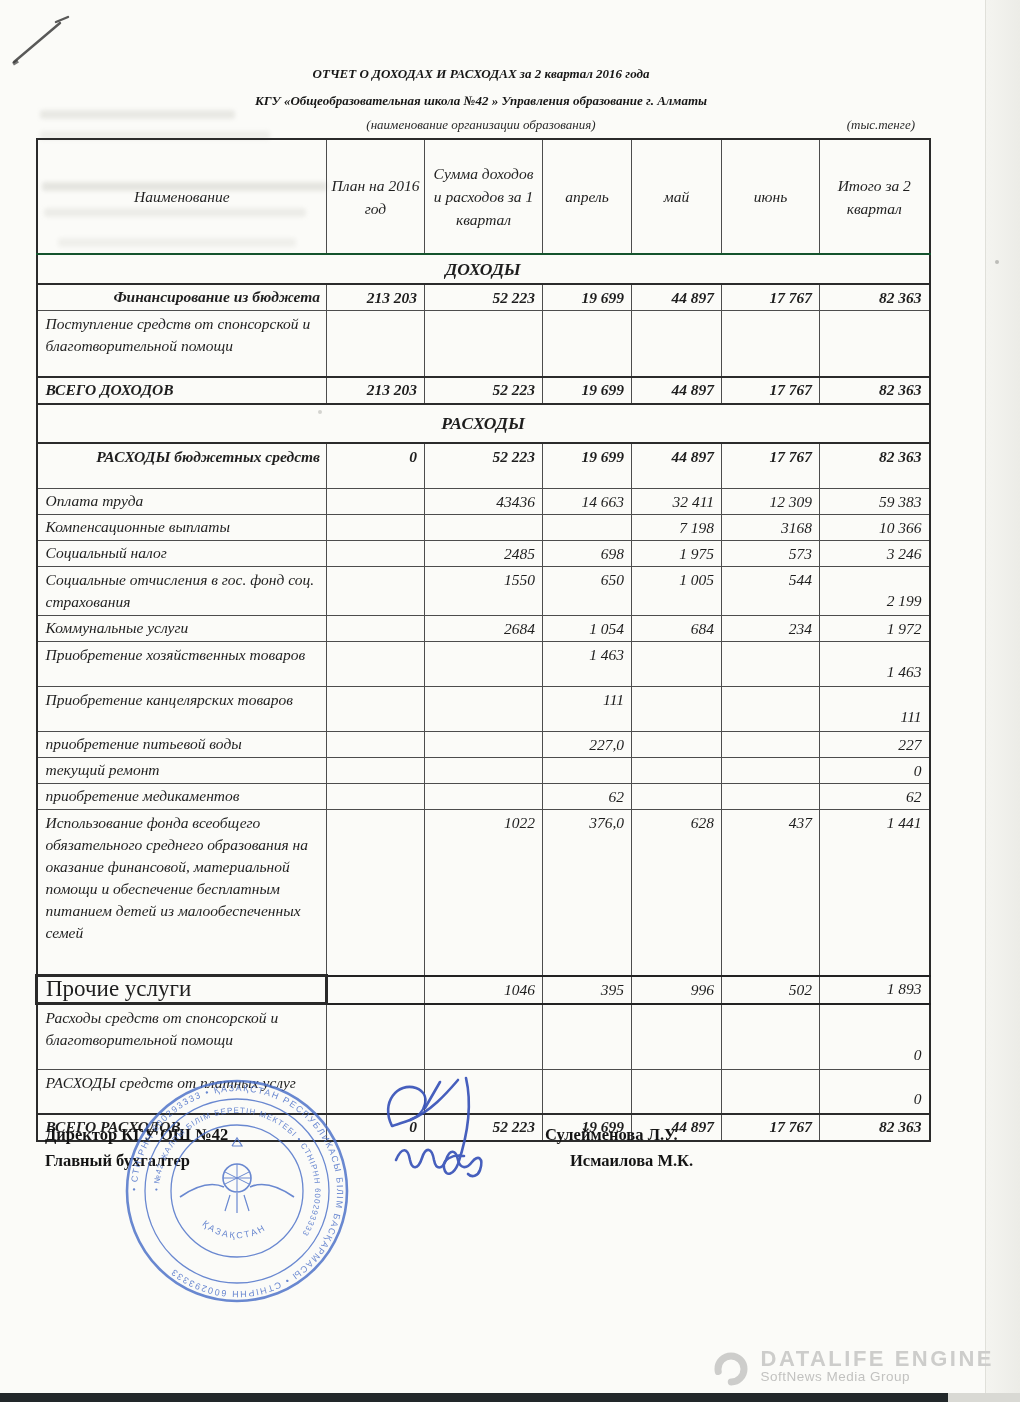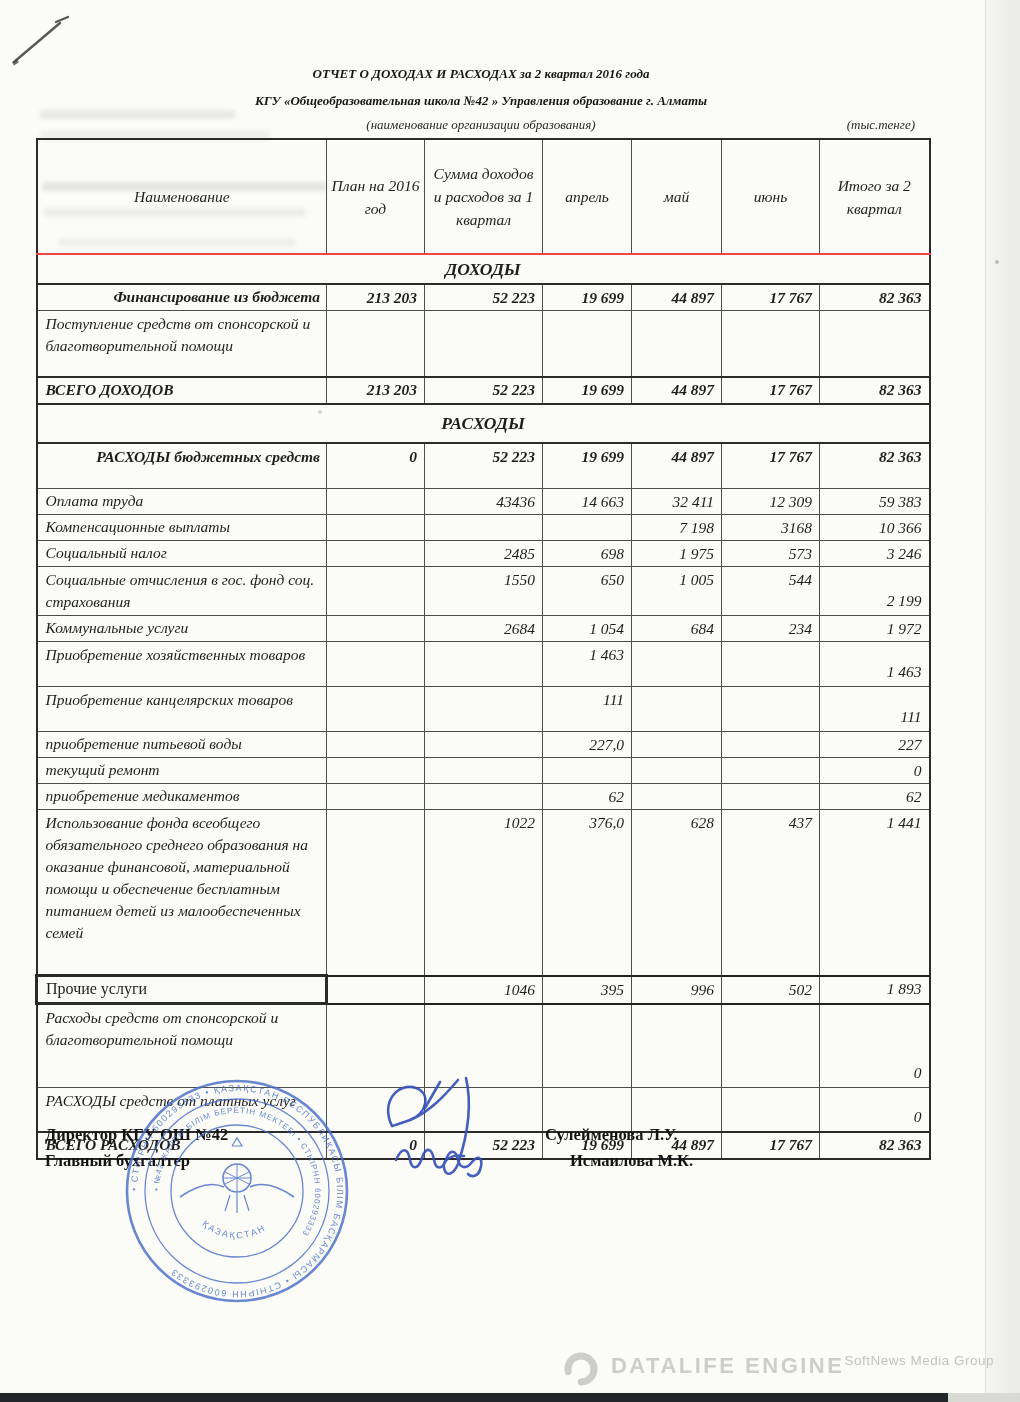--- a/index.html
+++ b/index.html
@@ -25,36 +25,36 @@
   table.report{position:absolute;left:35px;top:138px;width:893px;
     border-collapse:collapse;table-layout:fixed;border:2px solid #2b2b2b;}
   table.report th,table.report td{border:1px solid #4d4d4d;overflow:hidden;vertical-align:middle;}
   table.report th{font-weight:normal;font-style:italic;font-size:15.5px;line-height:23px;
     text-align:center;padding:0 4px;}
   td.name{text-align:left;padding:1px 6px 2px 8px;font-style:italic;font-size:15.5px;line-height:22px;}
   td.val{text-align:right;padding:1px 7px 2px 2px;font-style:italic;font-size:15.5px;line-height:21px;}
   tr.vtop td{vertical-align:top;padding-top:2px;}
   td.vbottom{vertical-align:bottom !important;padding-bottom:4px;}
   tr.r-section td{text-align:center;font-weight:bold;font-style:italic;font-size:17.5px;
-    border-top:2px solid #ef4444;border-bottom:2px solid #2b2b2b;}
+    border-top:2px solid #14532d;border-bottom:2px solid #2b2b2b;}
   tr.r-total td{font-weight:bold;border-top:2px solid #2b2b2b;border-bottom:2px solid #2b2b2b;}
   tr.r-total td.name{text-align:left;}
   tr.bold td{font-weight:bold;text-align:right;}
   tr.highlight td{border-top:2px solid #222;border-bottom:2px solid #222;}
-  tr.highlight td.name{border:3px solid #2a2a2a;font-style:normal;font-size:16px;padding-top:0;}
+  tr.highlight td.name{border:3px solid #2a2a2a;font-style:normal;font-size:23px;padding-top:0;}
 
   .footer-left{position:absolute;left:45px;top:1122px;font-weight:bold;font-size:16.5px;line-height:26px;color:#141414;}
   .footer-right{position:absolute;left:545px;top:1122px;font-weight:bold;font-size:16.5px;line-height:26px;color:#141414;}
   .footer-right .line2{margin-left:25px;}
 
   .stamp{position:absolute;left:118px;top:1072px;width:238px;height:238px;opacity:.82;filter:blur(.3px);}
   .signature{position:absolute;left:368px;top:1068px;width:175px;height:125px;}
 
   .watermark{position:absolute;right:26px;top:1344px;display:flex;align-items:center;gap:8px;}
-  .wm-text{display:flex;flex-direction:row;line-height:1.05;}
+  .wm-text{display:flex;flex-direction:column;line-height:1.05;}
   .wm-brand{font-family:"Liberation Sans","DejaVu Sans",sans-serif;font-weight:bold;font-size:22px;
     letter-spacing:2.5px;color:#cdcdcb;text-transform:uppercase;}
   .wm-sub{font-family:"Liberation Sans","DejaVu Sans",sans-serif;font-size:13.5px;color:#c2c2c0;letter-spacing:.5px;}
 </style>
 </head>
 <body>
 
 <div class="scan-right-band"></div>
 <div class="scan-bottom-band"></div>
 <div class="scan-bottom-band2"></div>
@@ -244,21 +244,21 @@
       </tr>
       <tr class="r-data highlight" style="height: 27px;">
         <td class="name">Прочие услуги</td>
         <td class="val"></td>
         <td class="val">1046</td>
         <td class="val">395</td>
         <td class="val">996</td>
         <td class="val">502</td>
         <td class="val vbottom">1 893</td>
       </tr>
-      <tr class="r-data vtop" style="height: 84px;">
+      <tr class="r-data vtop" style="height: 66px;">
         <td class="name">Расходы средств от спонсорской и благотворительной помощи</td>
         <td class="val"></td>
         <td class="val"></td>
         <td class="val"></td>
         <td class="val"></td>
         <td class="val"></td>
         <td class="val vbottom">0</td>
       </tr>
       <tr class="r-data vtop" style="height: 44px;">
         <td class="name">РАСХОДЫ  средств от платных услуг</td>

